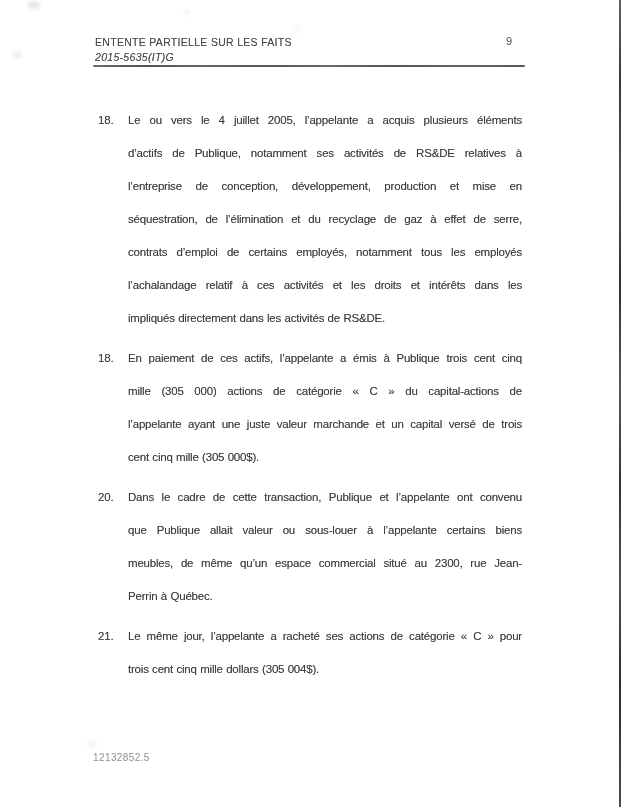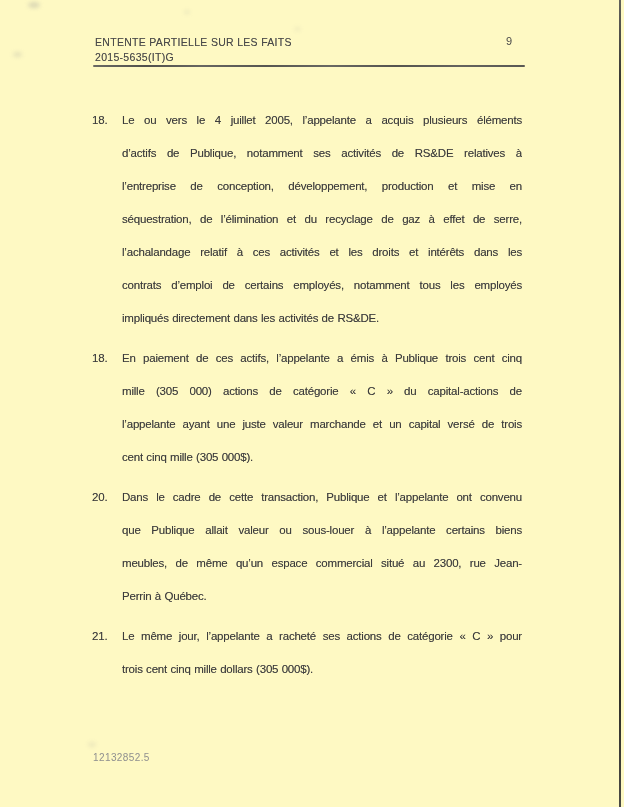--- a/index.html
+++ b/index.html
@@ -4,21 +4,21 @@
 <style>
   html, body {
     margin: 0;
     padding: 0;
     background: #e8e8e8;
   }
   .page {
     position: relative;
     width: 624px;
     height: 807px;
-    background: #fef9c3;
+    background: #ffffff;
     overflow: hidden;
     font-family: "Liberation Sans", "DejaVu Sans", sans-serif;
     color: #3f3f3f;
   }
 
   
   .doc-header {
     position: absolute;
     left: 95px;
     top: 35px;
@@ -30,20 +30,21 @@
     color: #4a4a4a;
     line-height: 15px;
     text-shadow: 0 0 0.5px rgba(80,80,80,0.55);
   }
   .doc-case {
     font-size: 10.5px;
     letter-spacing: 0.3px;
     color: #4a4a4a;
     line-height: 15px;
     text-shadow: 0 0 0.5px rgba(80,80,80,0.55);
+    font-style: italic;
   }
   .page-number {
     position: absolute;
     left: 506px;
     top: 35px;
     font-size: 11px;
     color: #4a4a4a;
   }
   .header-rule {
     position: absolute;
@@ -59,20 +60,21 @@
   
   .content {
     position: absolute;
     left: 92px;
     top: 104px;
     width: 430px;
   }
   .para {
     display: flex;
     margin-bottom: 7px;
+    margin-left: 6px;
   }
   .para-num {
     width: 30px;
     flex: 0 0 30px;
     font-size: 11.5px;
     line-height: 33px;
     letter-spacing: -0.1px;
     color: #3c3c3c;
     text-shadow: 0 0 0.5px rgba(70,70,70,0.5);
   }
@@ -146,22 +148,22 @@
 
   <div class="content">
 
     <div class="para">
       <div class="para-num">18.</div>
       <div class="para-body">
         <div class="line">Le ou vers le 4 juillet 2005, l’appelante a acquis plusieurs éléments</div>
         <div class="line">d’actifs de Publique, notamment ses activités de RS&amp;DE relatives à</div>
         <div class="line">l’entreprise de conception, développement, production et mise en</div>
         <div class="line">séquestration, de l’élimination et du recyclage de gaz à effet de serre,</div>
+        <div class="line">contrats d’emploi de certains employés, notamment tous les employés</div>
         <div class="line">l’achalandage relatif à ces activités et les droits et intérêts dans les</div>
-        <div class="line">contrats d’emploi de certains employés, notamment tous les employés</div>
         <div class="line last">impliqués directement dans les activités de RS&amp;DE.</div>
       </div>
     </div>
 
     <div class="para">
       <div class="para-num">18.</div>
       <div class="para-body">
         <div class="line">En paiement de ces actifs, l’appelante a émis à Publique trois cent cinq</div>
         <div class="line">mille (305 000) actions de catégorie « C » du capital-actions de</div>
         <div class="line">l’appelante ayant une juste valeur marchande et un capital versé de trois</div>
@@ -176,21 +178,21 @@
         <div class="line">que Publique allait valeur ou sous-louer à l’appelante certains biens</div>
         <div class="line">meubles, de même qu’un espace commercial situé au 2300, rue Jean-</div>
         <div class="line last">Perrin à Québec.</div>
       </div>
     </div>
 
     <div class="para">
       <div class="para-num">21.</div>
       <div class="para-body">
         <div class="line">Le même jour, l’appelante a racheté ses actions de catégorie « C » pour</div>
-        <div class="line last">trois cent cinq mille dollars (305 000$).</div>
+        <div class="line last">trois cent cinq mille dollars (305 004$).</div>
       </div>
     </div>
 
   </div>
 
   <div class="doc-footer">12132852.5</div>
 
   <div class="scan-edge-line"></div>
   <div class="smudge smudge-a"></div>
   <div class="smudge smudge-b"></div>

